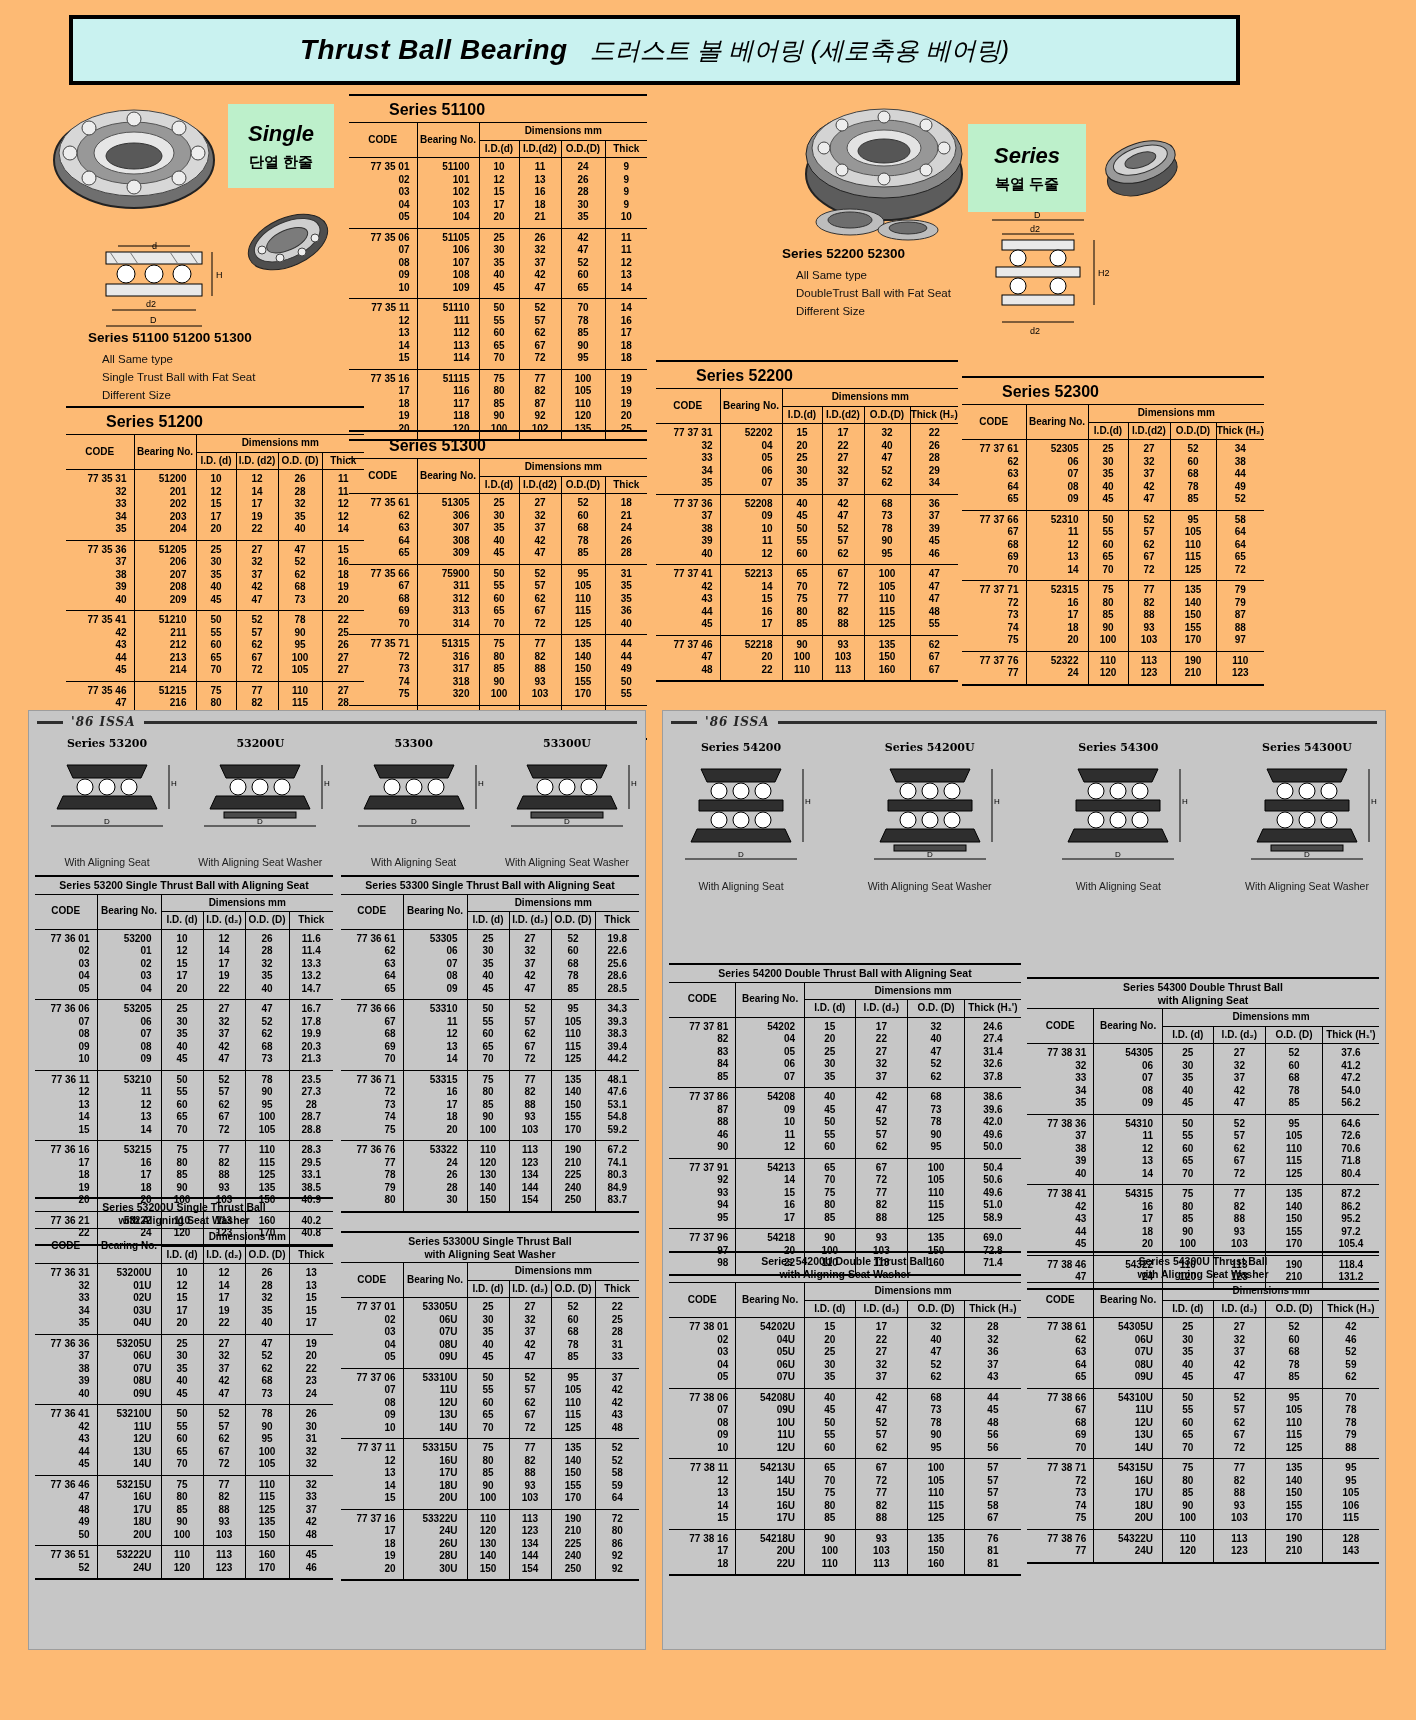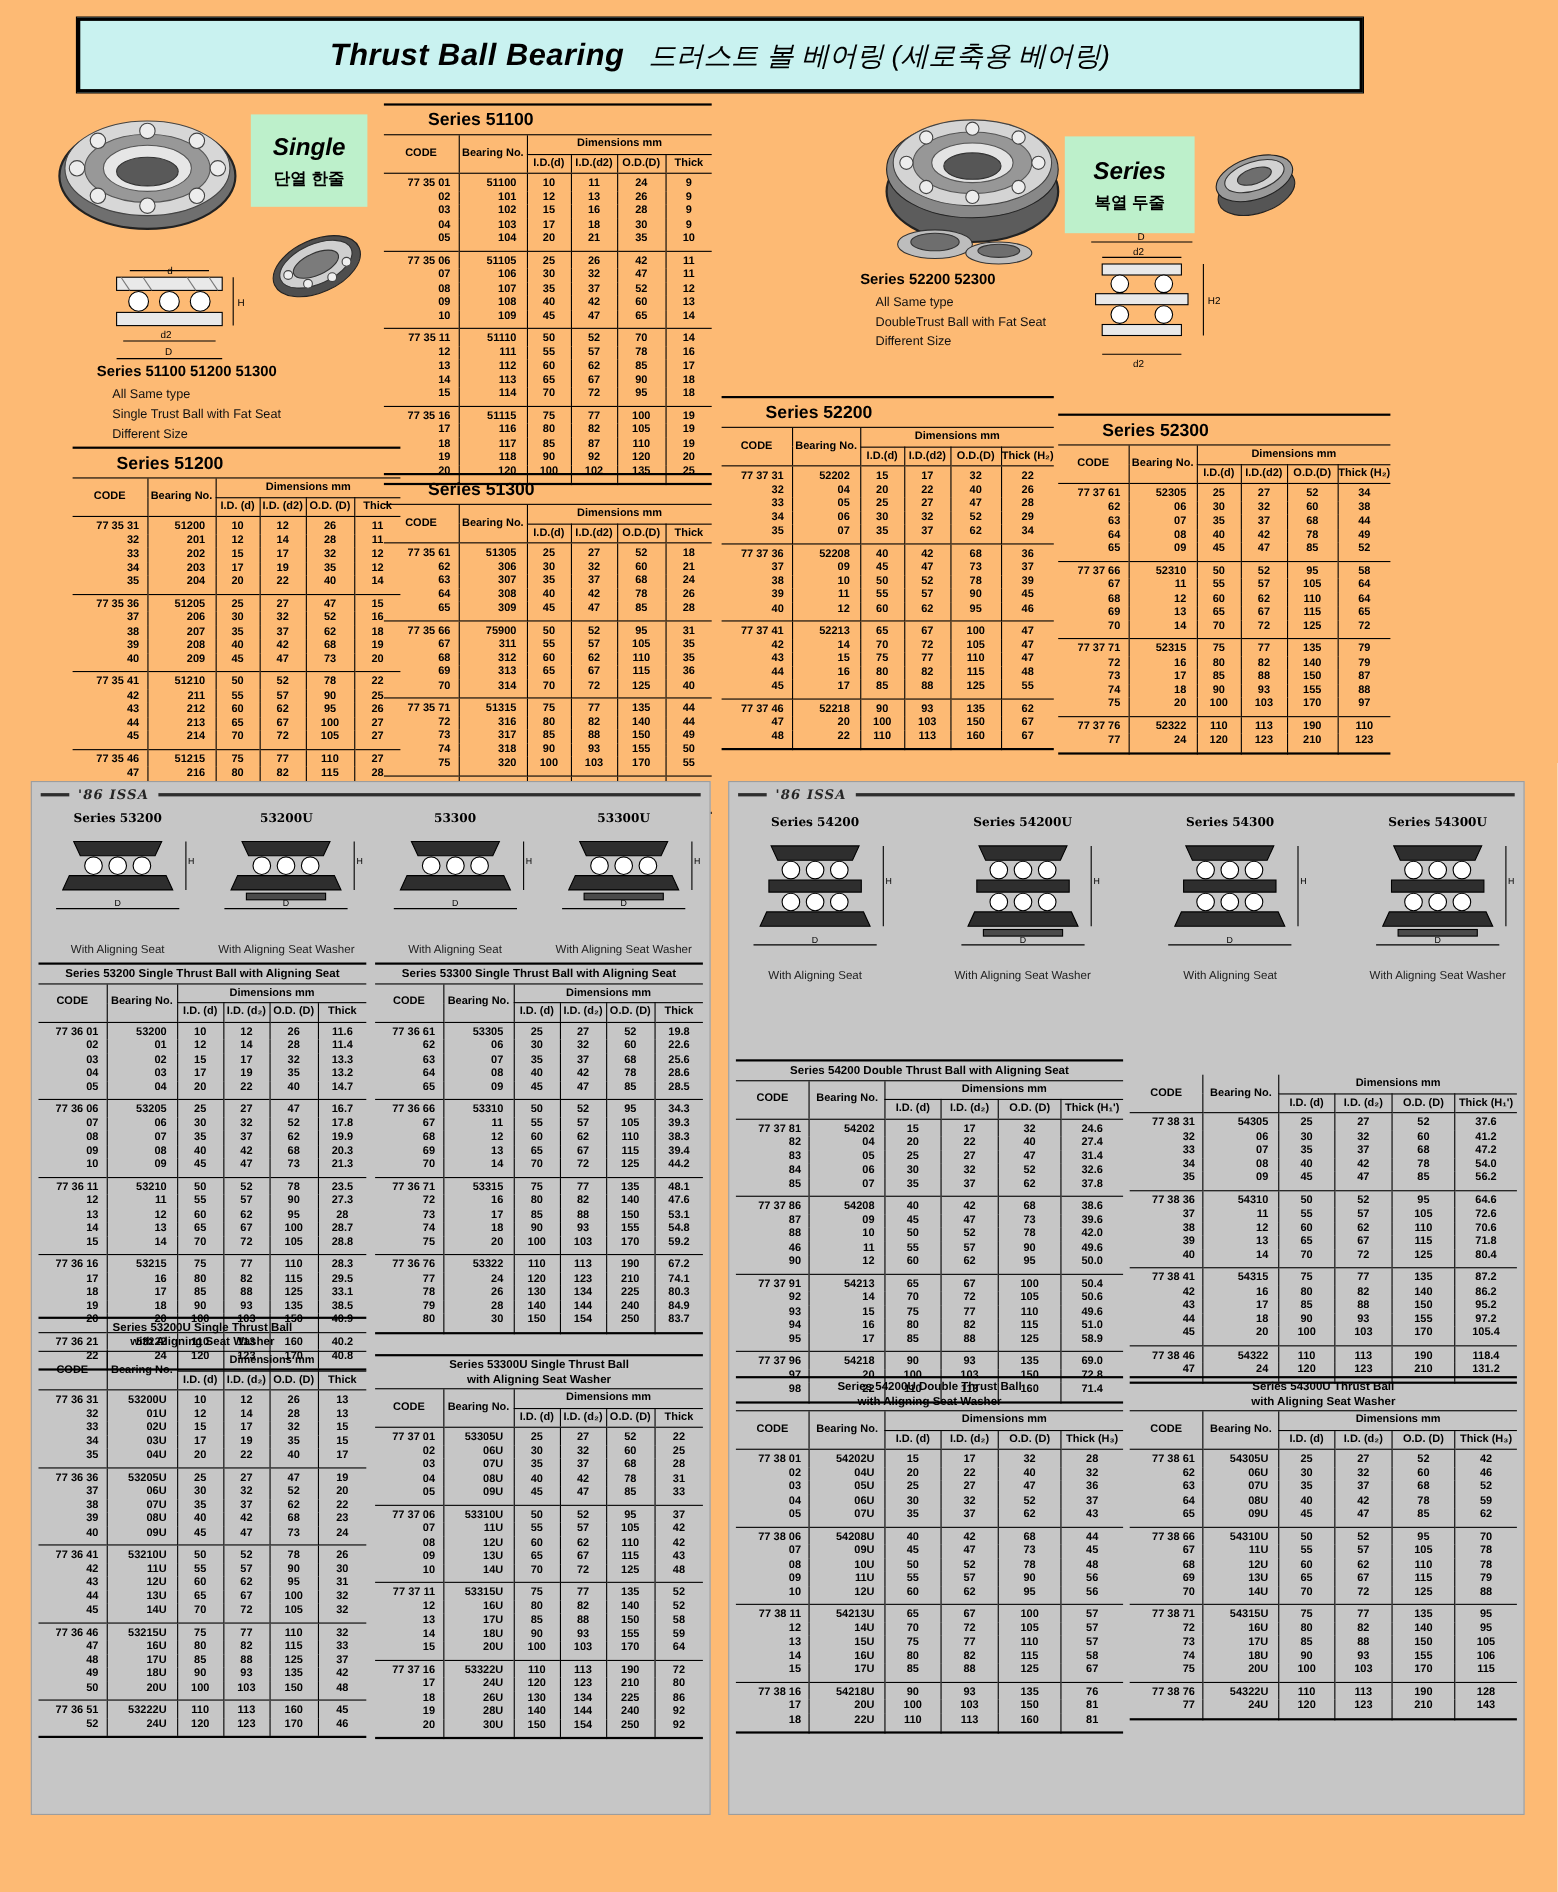--- a/index.html
+++ b/index.html
@@ -2243,20 +2243,24 @@
               <td class="c1 vl">22</td>
               <td class="c2 vl">110</td>
               <td class="c3 vl">113</td>
               <td class="c4 vl">160</td>
               <td class="c5 vl">71.4</td>
             </tr>
           </tbody>
         </table>
       </div>
     <div class="tblwrap" id="t54300" style="left:364px;top:266px;width:352px">
+        <div class="tbl-title small">
+          <div class="tl">Series 54300 Double Thrust Ball</div>
+          <div class="tl">with Aligning Seat</div>
+        </div>
         <table class="cat">
           <colgroup>
             <col style="width: 66px;">
             <col style="width: 68px;">
             <col style="width: 50px;">
             <col style="width: 52px;">
             <col style="width: 56px;">
             <col style="width: 56px;">
           </colgroup>
           <thead>

